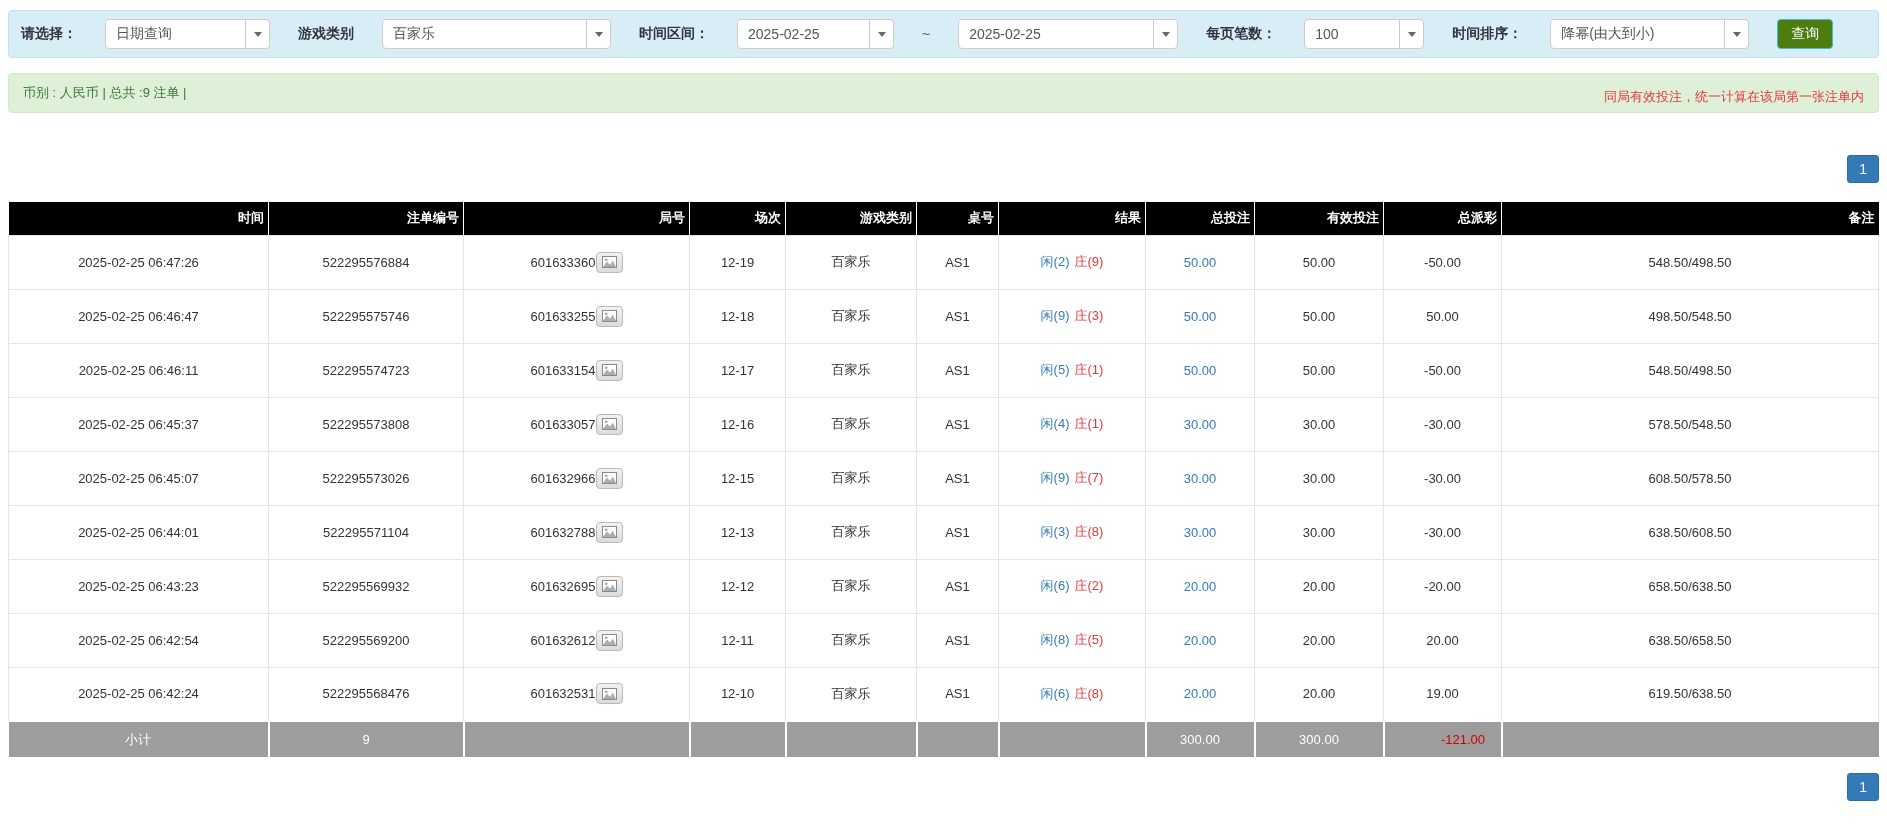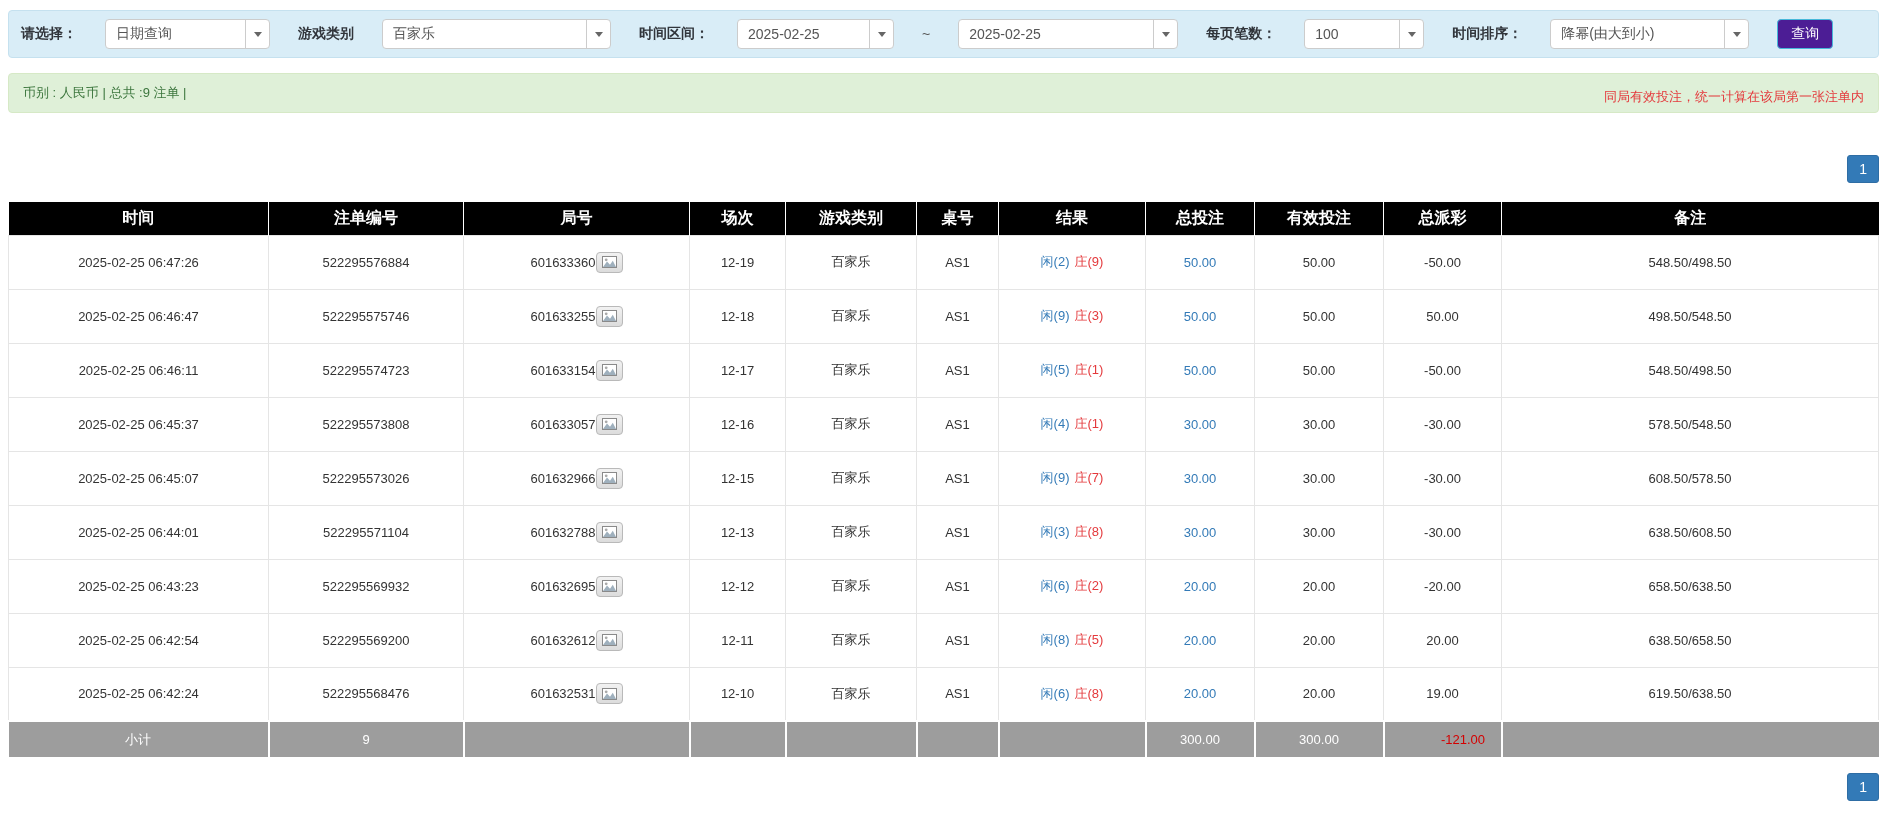--- a/index.html
+++ b/index.html
@@ -55,21 +55,21 @@
     flex: none;
   }
   .caret {
     width: 0; height: 0;
     border-left: 4px solid transparent;
     border-right: 4px solid transparent;
     border-top: 5px solid #666;
   }
   .tilde { color: #555; font-size: 14px; }
   .btn-search {
-    background: #4c1d95;
+    background: #4d7c0f;
     border: 1px solid #46b8da;
     color: #fff;
     font-size: 14px;
     height: 30px;
     padding: 0 13px;
     border-radius: 4px;
     cursor: pointer;
     white-space: nowrap;
   }
 
@@ -108,22 +108,22 @@
     margin: 18px 8px 0;
     width: calc(100% - 16px);
     border-collapse: collapse;
     table-layout: fixed;
   }
   .records thead tr { height: 33px; }
   .records th {
     background: #000;
     color: #fff;
     font-weight: bold;
-    font-size: 16px;
-    text-align: center;
+    font-size: 13px;
+    text-align: right;
     border-right: 1px solid #fff;
     padding: 0 4px;
   }
   .records th:last-child { border-right: none; }
   .records tbody tr { height: 54px; background: #fff; padding-left: 22px; }
   .records tbody td {
     border: 1px solid #e5e5e5;
     text-align: center;
     font-size: 13px;
     color: #333;

